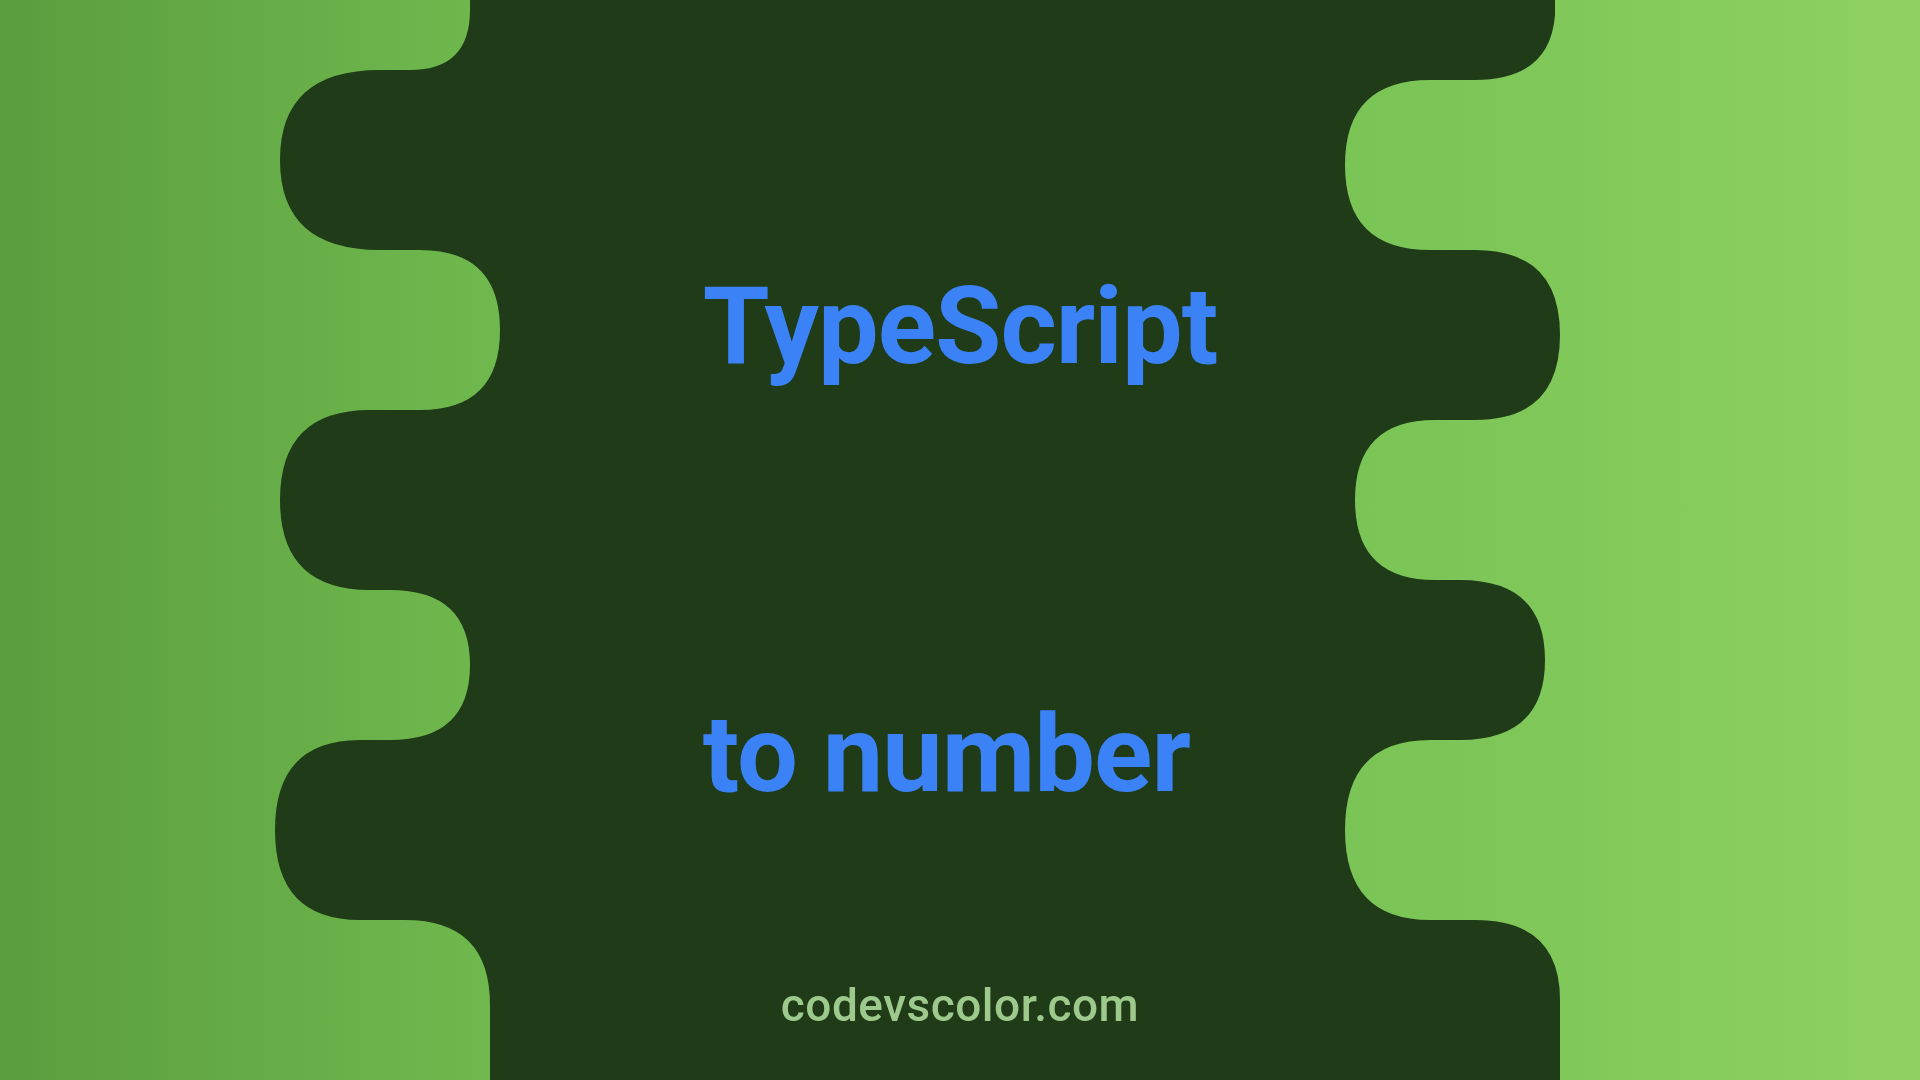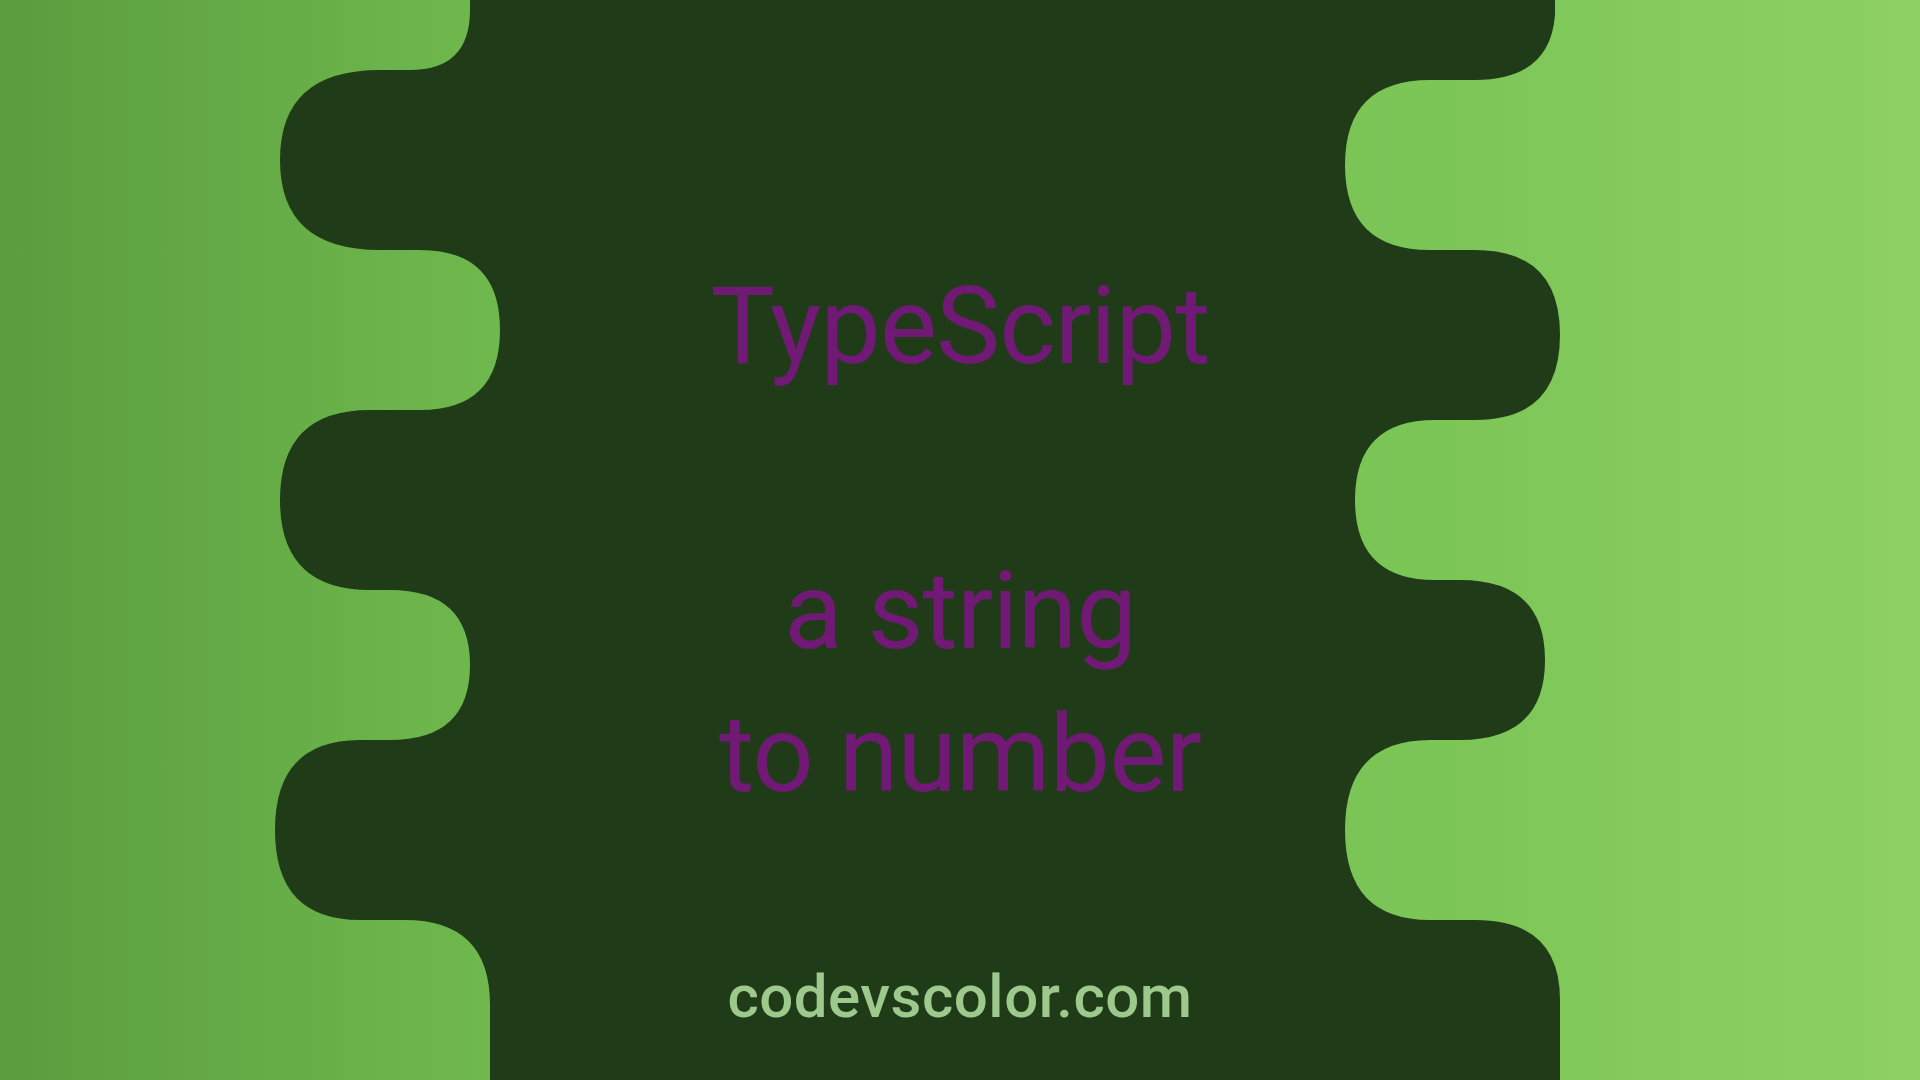--- a/index.html
+++ b/index.html
@@ -42,39 +42,39 @@
       position: absolute;
       inset: 0;
       display: flex;
       flex-direction: column;
       align-items: center;
       justify-content: center;
       padding: 80px;
     }
     
     .title {
-      color: #701a75;
+      color: #3b82f6;
       font-size: 108px;
-      font-weight: 400;
-      text-align: center;
+      font-weight: 700;
+      text-align: left;
       line-height: 1.32;
       letter-spacing: -1px;
     }
     
     .footer {
       position: absolute;
       bottom: 48px;
       left: 50%;
       transform: translateX(-50%);
       text-align: center;
     }
     
     .site-name {
       color: #9ec98c;
-      font-size: 60px;
+      font-size: 46px;
       font-weight: 500;
       letter-spacing: 0.5px;
     }
   </style>
 </head>
 <body>
 
 <div class="background"></div>
 
 <div class="blob-container">
@@ -124,20 +124,20 @@
       L 1555,0
       Z
     "></path>
   </svg>
 </div>
 
 <div class="content">
   <h1 class="title">
     <span>TypeScript</span><br>
     <br>
-    <span>a string</span><br>
+    <br>
     <span>to number</span>
   </h1>
 </div>
 
 <div class="footer">
   <span class="site-name">codevscolor.com</span>
 </div>
 
 </body></html>

